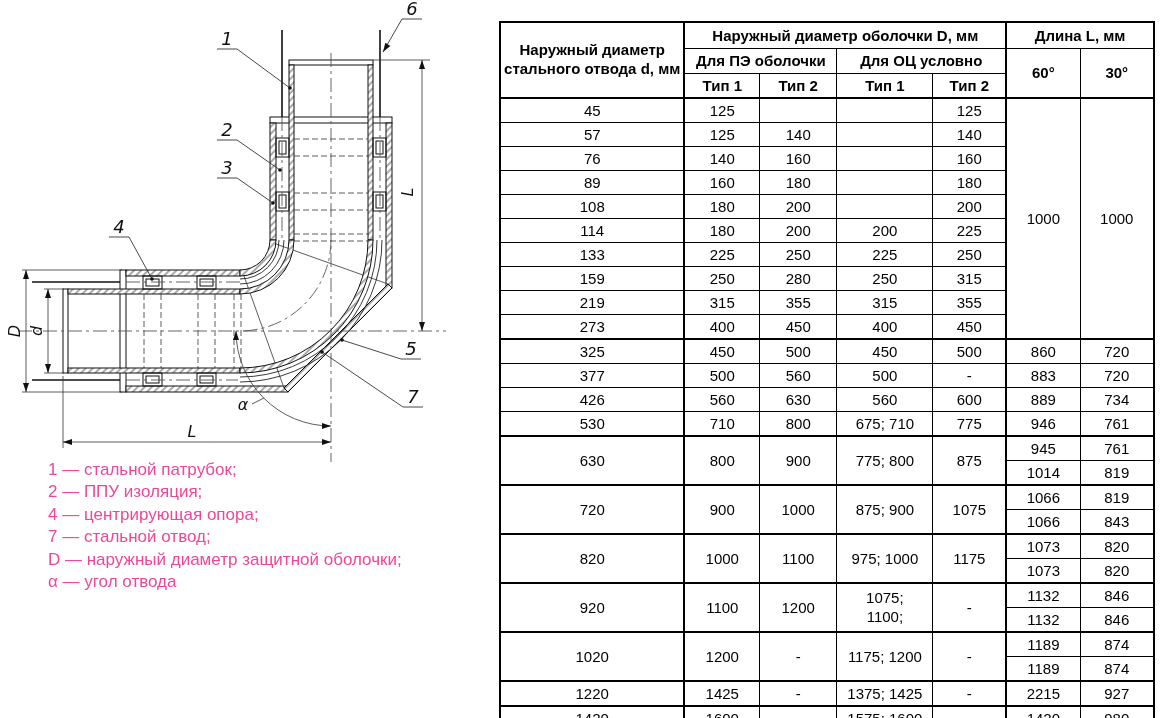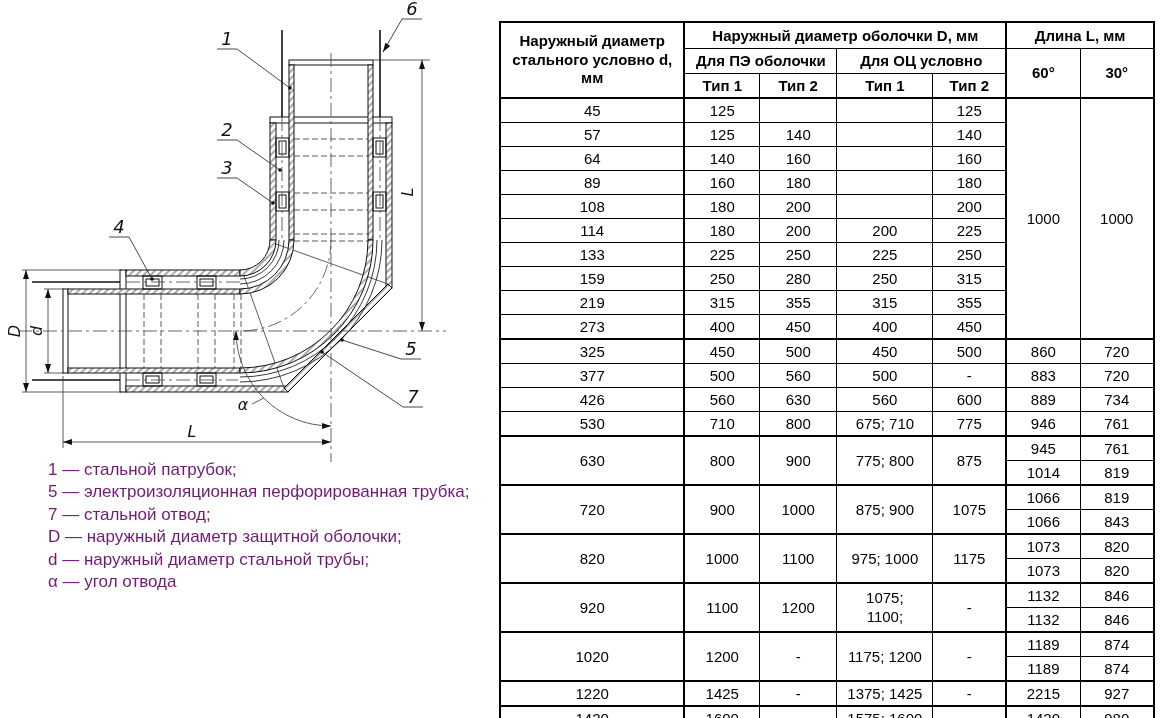--- a/index.html
+++ b/index.html
@@ -1,21 +1,21 @@
 <!DOCTYPE html>
 <html><head>
 <meta charset="utf-8">
 <style>
   html,body{margin:0;padding:0;background:#fff;}
   .stage{position:relative;width:1164px;height:718px;background:#fff;overflow:hidden;
          font-family:"Liberation Sans",sans-serif;color:#000;}
   
   .diagram-svg{position:absolute;left:0;top:0;}
   .legend{position:absolute;left:48px;top:459px;width:460px;
-          font-size:17px;line-height:22.4px;color:#701a75;letter-spacing:0px;}
+          font-size:17px;line-height:22.4px;color:#ec4899;letter-spacing:0px;}
   .legend div{white-space:nowrap;}
   
   .table-wrap{position:absolute;left:499px;top:21px;width:656px;}
   table.spec{border-collapse:collapse;width:100%;table-layout:fixed;
              font-size:15px;color:#000;background:#fff;}
   table.spec{border:2px solid #000;}
   table.spec td,table.spec th{border:1px solid #000;text-align:center;vertical-align:middle;
              padding:0 2px;height:23px;overflow:hidden;}
   table.spec th{font-weight:bold;font-size:15px;}
   table.spec thead tr{height:25px;}
@@ -192,42 +192,42 @@
       <text class="svg-label" transform="translate(20,331) rotate(-90)">D</text>
       <text class="svg-label" transform="translate(42,331) rotate(-90)">d</text>
       <text class="svg-label" transform="translate(413,192) rotate(-90)">L</text>
       <text class="svg-label" x="192" y="437">L</text>
       <text class="svg-label" x="243" y="410">α</text>
     </g>
   </svg>
 
   <div class="legend">
     <div>1 — стальной патрубок;</div>
-    <div>5 — электроизоляционная перфорированная трубка;</div>
+    <div>2 — ППУ изоляция;</div>
+    <div>4 — центрирующая опора;</div>
     <div>7 — стальной отвод;</div>
     <div>D — наружный диаметр защитной оболочки;</div>
-    <div>d — наружный диаметр стальной трубы;</div>
     <div>α — угол отвода</div>
   </div>
 
   <div class="table-wrap">
     <table class="spec">
       <colgroup>
         <col style="width:28.2%">
           <col style="width:11.5%">
           <col style="width:11.8%">
         <col style="width:14.7%">
           <col style="width:11.2%">
           <col style="width:11.3%">
           <col style="width:11.3%">
       </colgroup>
       <thead>
         <tr style="height:26px;">
           <th rowspan="3" class="wrap hb">Наружный диаметр
-стального условно d, мм</th>
+стального отвода d, мм</th>
           <th colspan="4" class="gl">Наружный диаметр оболочки D, мм</th>
           <th colspan="2" class="gl">Длина L, мм</th>
         </tr>
         <tr>
           <th colspan="2" class="gl">Для ПЭ оболочки</th>
           <th colspan="2">Для ОЦ условно</th>
           <th rowspan="2" class="gl hb">60°</th>
           <th rowspan="2" class="hb">30°</th>
         </tr>
         <tr>
@@ -248,21 +248,21 @@
             <td rowspan="10">1000</td>
           </tr>
           <tr>
             <td>57</td>
             <td class="gl">125</td>
             <td>140</td>
             <td></td>
             <td>140</td>
           </tr>
           <tr>
-            <td>64</td>
+            <td>76</td>
             <td class="gl">140</td>
             <td>160</td>
             <td></td>
             <td>160</td>
           </tr>
           <tr>
             <td>89</td>
             <td class="gl">160</td>
             <td>180</td>
             <td></td>

